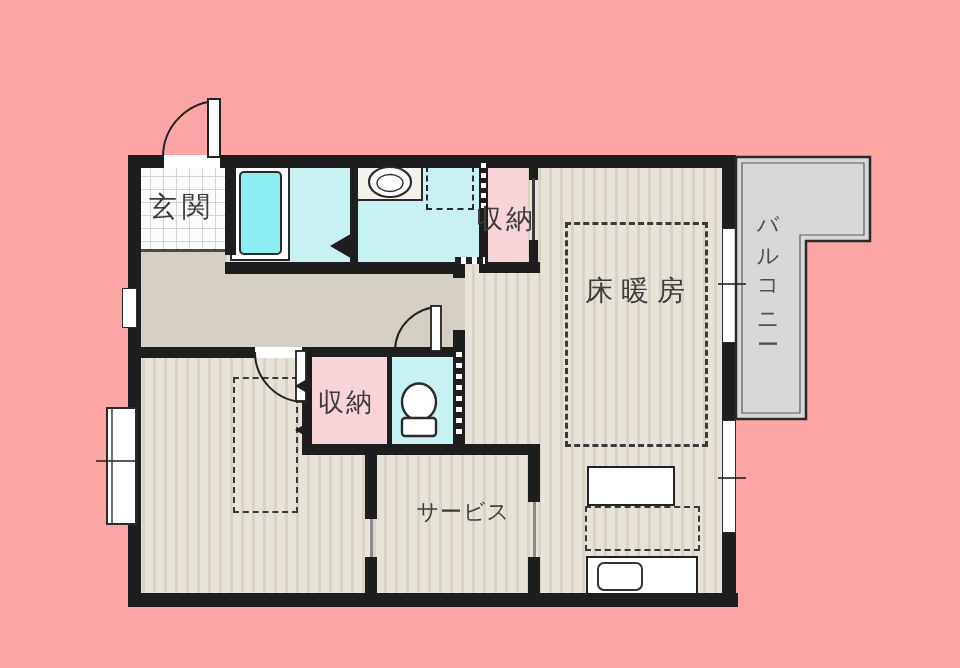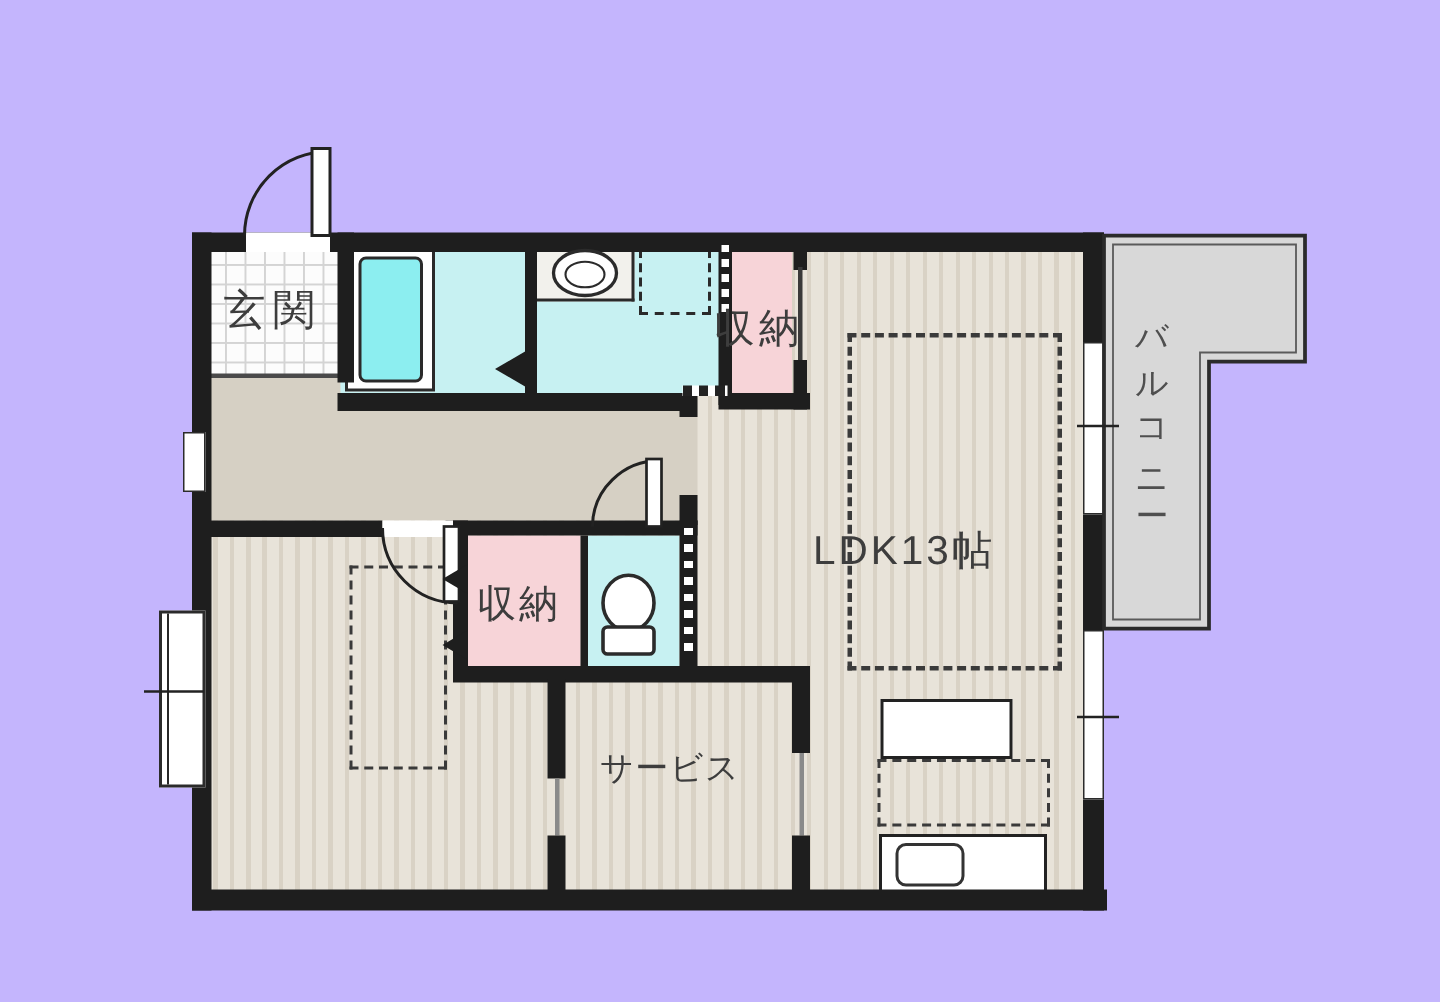--- a/index.html
+++ b/index.html
@@ -1,16 +1,16 @@
 <!DOCTYPE html>
 <html><head>
 <meta charset="utf-8">
 <style>
   html,body{margin:0;padding:0;background:#ffffff;}
-  #stage{position:relative;width:960px;height:668px;background:#c4b5fd;overflow:hidden;
+  #stage{position:relative;width:960px;height:668px;background:#fca5a5;overflow:hidden;
          font-family:"Liberation Sans","DejaVu Sans",sans-serif;}
   #stage *{box-sizing:border-box;}
   .abs{position:absolute;}
   .wall{position:absolute;background:#1e1e1e;z-index:30;}
   .thin{position:absolute;background:#8a8a8a;z-index:30;}
   .gap{position:absolute;background:#ffffff;z-index:31;}
   .floor-wood{background:repeating-linear-gradient(90deg,#e8e3d9 0px,#e8e3d9 8px,#d9d2c5 8px,#d9d2c5 11px);}
   .floor-plain{background:#d6d0c4;}
   .floor-tile{background-color:#fcfcfc;
     background-image:linear-gradient(#d4d4d4 1px,transparent 1px),linear-gradient(90deg,#d4d4d4 1px,transparent 1px);
@@ -118,18 +118,18 @@
     <rect x="402" y="418" width="34" height="18" rx="3" fill="#fff" stroke="#2b2b2b" stroke-width="2.4"></rect>
 
     <line x1="96" y1="461" x2="136" y2="461" stroke="#222" stroke-width="1.6"></line>
     <line x1="112" y1="409" x2="112" y2="523" stroke="#222" stroke-width="1.3"></line>
     <line x1="718" y1="284" x2="746" y2="284" stroke="#222" stroke-width="1.6"></line>
     <line x1="718" y1="478" x2="746" y2="478" stroke="#222" stroke-width="1.6"></line>
   </svg>
 
   <div class="lbl" style="left:149px;top:188px;font-size:28px;letter-spacing:5px;">玄関</div>
   <div class="lbl" style="left:476px;top:201px;font-size:27px;letter-spacing:3px;">収納</div>
-  <div class="lbl" style="left:542px;top:349px;font-size:27px;letter-spacing:2px;">LDK13帖</div>
+  <div class="lbl" style="left:585px;top:272px;font-size:28px;letter-spacing:8px;">床暖房</div>
   <div class="lbl" style="left:753px;top:200px;font-size:22px;letter-spacing:8px;writing-mode:vertical-rl;color:#4f4f4f;">バルコニー</div>
   <div class="lbl" style="left:318px;top:385px;font-size:26px;letter-spacing:2px;">収納</div>
-  <div class="lbl" style="left:400px;top:497px;width:110px;text-align:left;font-size:22px;letter-spacing:1px;">サービス</div>
+  <div class="lbl" style="left:400px;top:497px;width:110px;text-align:right;font-size:22px;letter-spacing:1px;">サービス</div>
 
 </div>
 
 </body></html>

